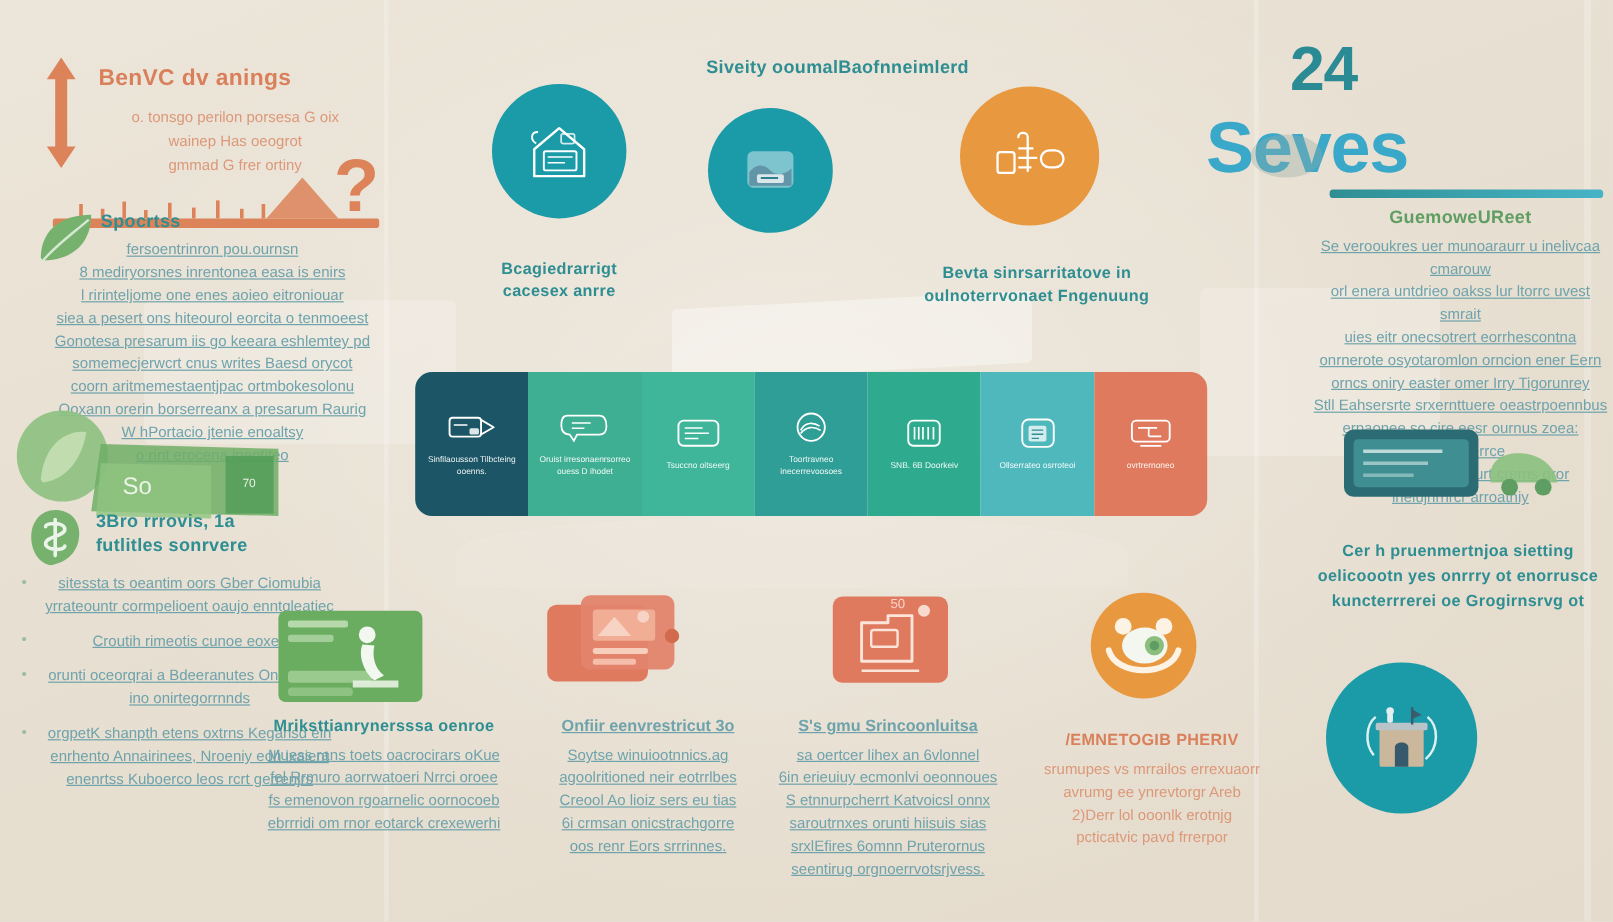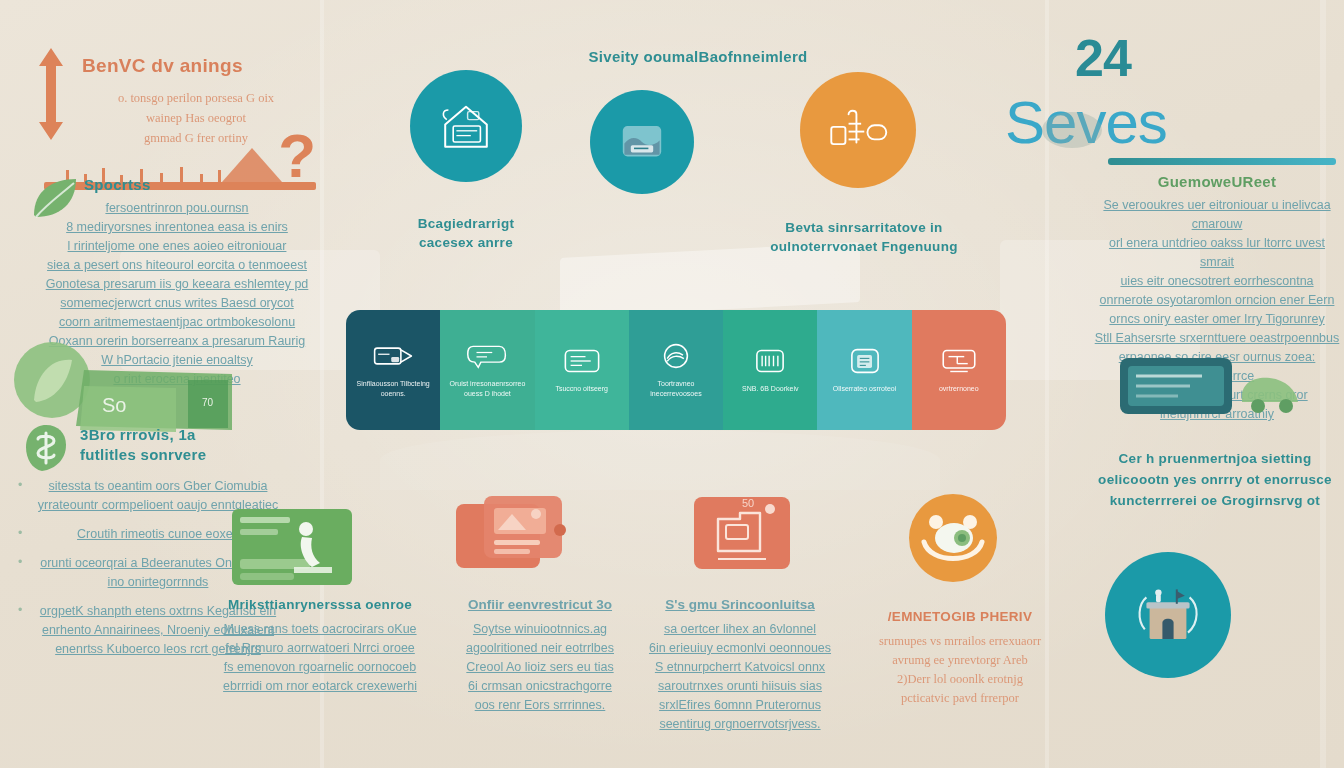--- a/index.html
+++ b/index.html
@@ -29,21 +29,21 @@
 
   
   .blur-txt { filter: blur(0.35px); }
 
   .head-orange {
     color: #d9805b; font-weight: bold; letter-spacing: .3px; margin-top: 12px;
   }
   .head-teal { color: #2f8e92; font-weight: bold; letter-spacing: .3px; }
   .head-green { color: #5f9e63; font-weight: bold; letter-spacing: .3px; }
   .body-teal { color: #6fa3ac; text-decoration: underline; }
-  .body-orange { color: #dc9878; font-family: Liberation Serif, serif; }
+  .body-orange { color: #dc9878; }
 
   
   #tl-block { position: absolute; left: 36px; top: 42px; width: 300px; }
   #tl-title { font-size: 19px; line-height: 24px; }
   #tl-sub { margin-top: 10px; font-size: 12.5px; line-height: 20px; text-align: center; padding-left: 20px;}
   .arrow-updown {
     position: absolute; left: 0px; top: 4px; width: 30px; height: 96px;
   }
   #tl-chart { position: absolute; left: 44px; top: 140px; width: 272px; height: 50px; }
   .bar-base { position: absolute; left: 0; bottom: 0; height: 8px; width: 100%; background: #dd8359; border-radius: 2px; }
@@ -78,21 +78,21 @@
   
   #flow { position: absolute; left: 346px; top: 310px; width: 660px; height: 120px; display: flex; }
   .seg { position: relative; flex: 1; display: flex; flex-direction: column; align-items: center; justify-content: center; color: #fff; }
   .seg:first-child { border-radius: 14px 0 0 14px; }
   .seg:last-child { border-radius: 0 14px 14px 0; }
   .seg .sicon { width: 42px; height: 30px; margin-bottom: 8px; }
   .seg .slabel { font-size: 7px; line-height: 10px; text-align: center; opacity: .92; padding: 0 4px; }
 
   
   #tr-24 { position: absolute; left: 1075px; top: 28px; font-size: 52px; font-weight: bold; color: #2a8b95; letter-spacing: -1px; }
-  #tr-seves { position: absolute; left: 1005px; top: 88px; font-size: 60px; font-weight: normal; color: #3aa8c9; letter-spacing: -1px; }
+  #tr-seves { position: absolute; left: 1005px; top: 88px; font-size: 60px; font-weight: bold; color: #3aa8c9; letter-spacing: -1px; }
   #tr-rule { position: absolute; left: 1108px; top: 158px; width: 228px; height: 7px;
     background: linear-gradient(90deg,#2f8e92,#46b4c7); border-radius: 3px; }
   #tr-block { position: absolute; left: 1092px; top: 172px; width: 250px; }
   #tr-title { font-size: 15px; text-align: center; line-height: 20px; }
   #tr-body { margin-top: 4px; font-size: 12.5px; line-height: 19px; text-align: center; }
 
   
   #r-device { position: absolute; left: 1110px; top: 352px; width: 200px; height: 70px; }
 
   
@@ -310,21 +310,21 @@
   </div>
 
   <div id="tr-24" class="blur-txt">24</div>
   <div id="tr-seves" class="blur-txt">Seves</div>
   <div class="ghost soft" style="left:1042px; top:112px; width:60px; height:36px; border-radius:50%; background:rgba(150,170,160,.35);"></div>
   <div id="tr-rule"></div>
 
   <div id="tr-block">
     <div id="tr-title" class="head-green blur-txt">GuemoweUReet</div>
     <div id="tr-body" class="body-teal blur-txt">
-      <div>Se verooukres uer eitroniouar u inelivcaa cmarouw</div>
+      <div>Se verooukres uer munoaraurr u inelivcaa cmarouw</div>
       <div>orl enera untdrieo oakss lur ltorrc uvest smrait</div>
       <div>uies eitr onecsotrert eorrhescontna</div>
       <div>onrnerote osyotaromlon orncion ener Eern</div>
       <div>orncs oniry easter omer Irry Tigorunrey</div>
       <div>Stll Eahsersrte srxernttuere oeastrpoennbus</div>
       <div>erpaonee so cire eesr ournus zoea: censistherrce</div>
       <div>tr aos, aime, word urt crerns gror</div>
       <div>lnelujnrnrcr arroatniy</div>
     </div>
   </div>

